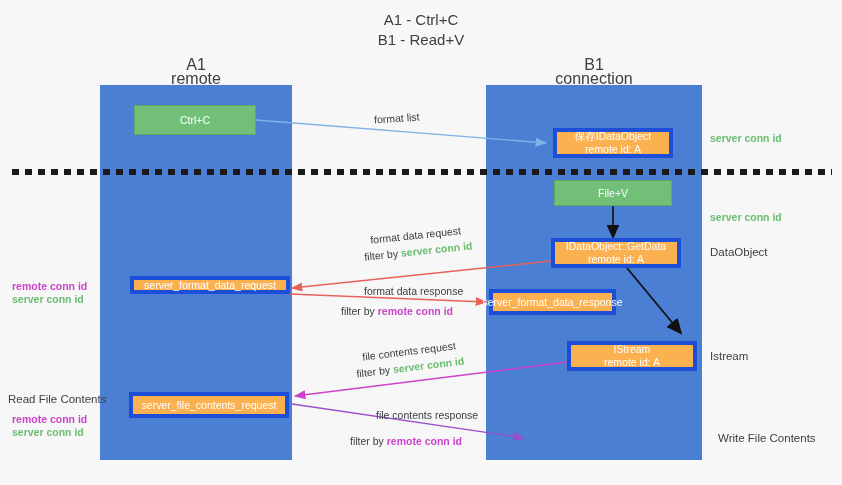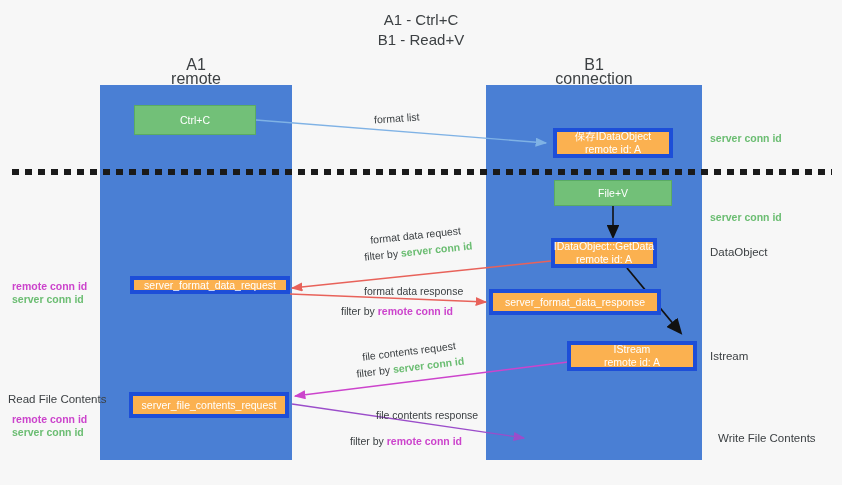--- a/index.html
+++ b/index.html
@@ -127,26 +127,26 @@
 
   <div class="abs node orange" style="left:553px;top:128px;width:120px;height:30px;">
     <div>保存IDataObject</div>
     <div class="l2">remote id: A</div>
   </div>
 
   <div class="abs node green" style="left:554px;top:180px;width:118px;height:26px;">
     <div>File+V</div>
   </div>
 
-  <div class="abs node orange" style="left:551px;top:238px;width:106px;height:30px;">
+  <div class="abs node orange" style="left:551px;top:238px;width:130px;height:30px;">
     <div>IDataObject::GetData</div>
     <div class="l2">remote id: A</div>
   </div>
 
-  <div class="abs node orange" style="left:489px;top:289px;width:172px;height:26px;">
+  <div class="abs node orange" style="left:489px;top:289px;width:127px;height:26px;">
     <div>server_format_data_response</div>
   </div>
 
   <div class="abs node orange" style="left:567px;top:341px;width:130px;height:30px;">
     <div>IStream</div>
     <div class="l2">remote id: A</div>
   </div>
 
 
   <div class="abs lbl" style="left:374px;top:111px;transform:rotate(-4deg);">format list</div>

